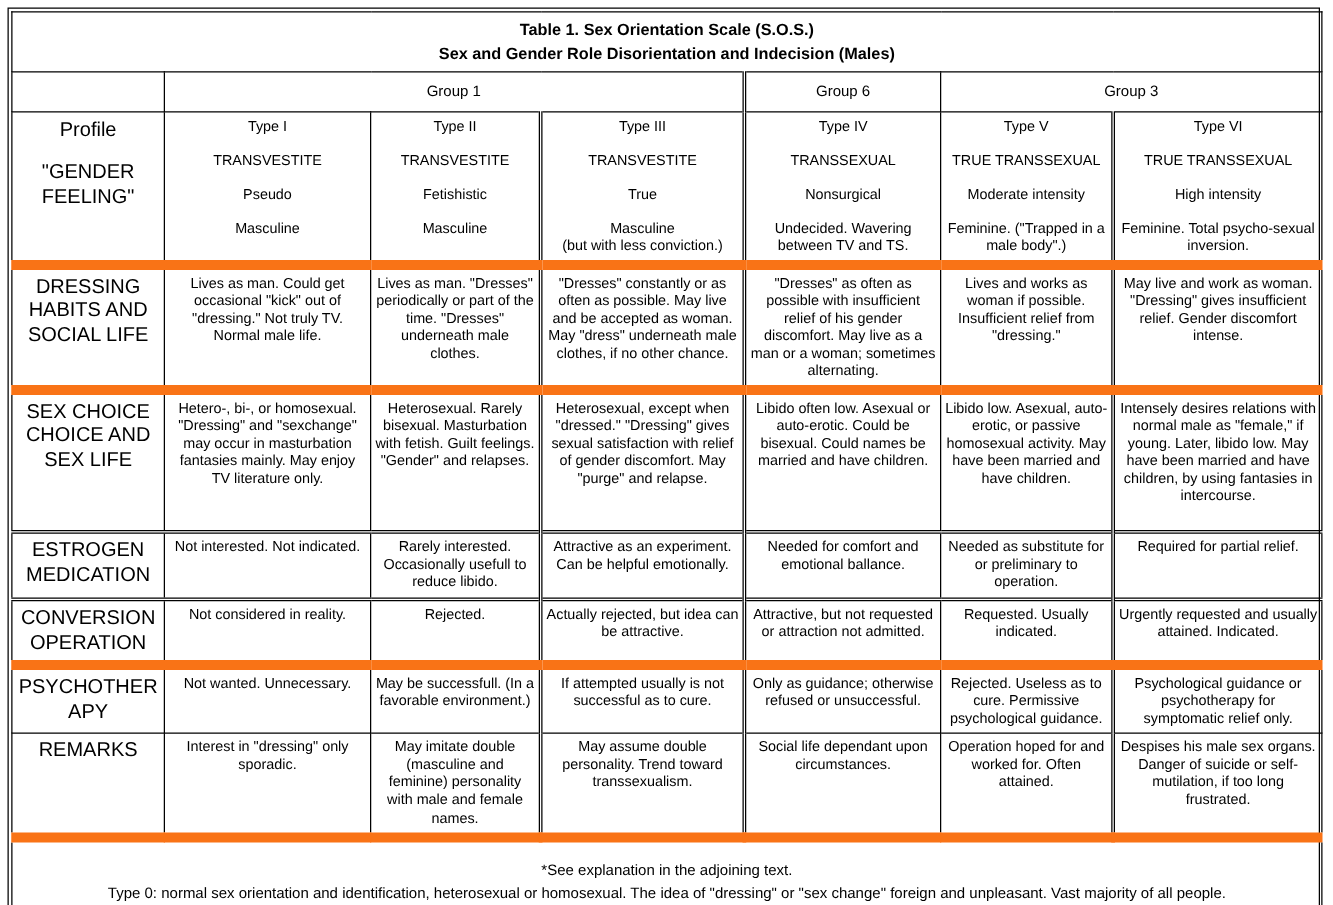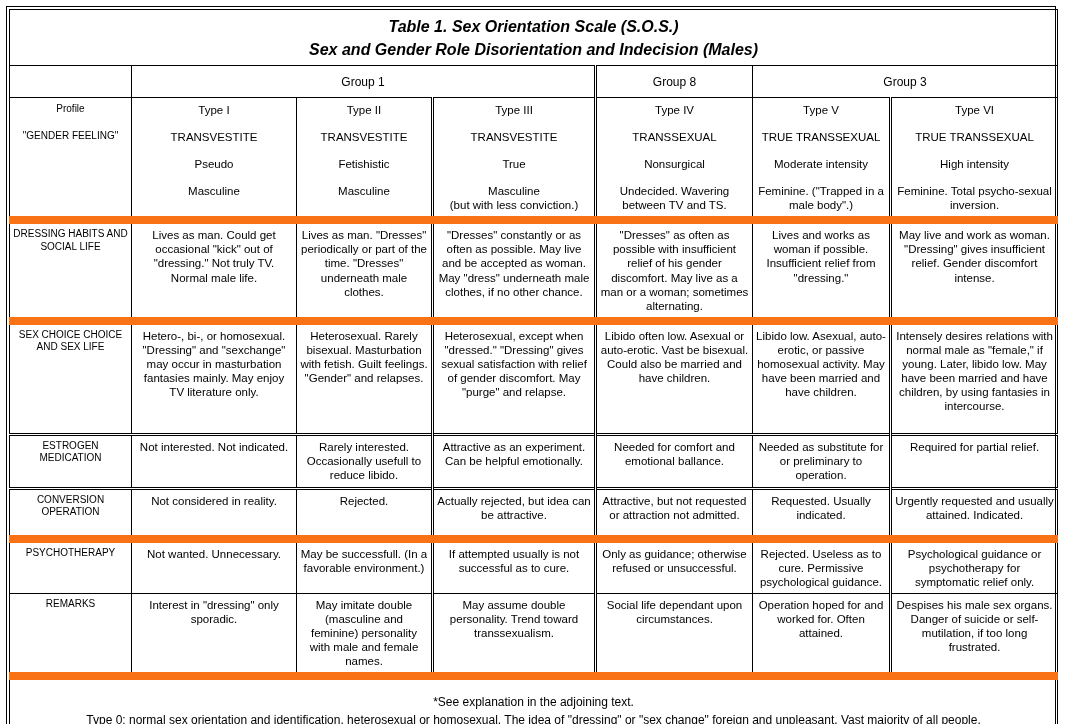--- a/index.html
+++ b/index.html
@@ -25,26 +25,26 @@
     word-wrap:break-word;
   }
   
   td.vheavy { border-left:3px double #000; }
   
   tr.htop2 > td { border-top:8px solid #f97316; }
   tr.hdbl > td { border-top:3px double #000; }
 
   td.titlecell {
     border-bottom:1px solid #000;
-    font-weight:bold; font-style:italic; font-size:16px;
+    font-weight:bold; font-size:13px;
     padding:5px 2px 4px 2px; line-height:1.45;
     vertical-align:middle;
   }
   tr.grouprow td { font-size:12px; vertical-align:middle; padding:6px 2px;margin-top:48px; }
-  td.labelcol { font-size:10px; }
+  td.labelcol { font-size:16px; }
   tr.profilerow td { padding-top:5px; }
   .pline { margin-bottom:13px; white-space:pre-line; }
   .pline:last-child { margin-bottom:0; }
   td.profilelabel { padding-top:32px; }
   td.profilelabel .pline { margin-bottom:14px; }
   tr.kinseyrow td { padding:3px 2px; vertical-align:middle; }
   td.footcell {
     text-align:center; font-size:12px; line-height:1.5;
     padding:13px 6px; vertical-align:top;
   }
@@ -68,21 +68,21 @@
         <tr style="height:36px">
     <td colspan="7" class="titlecell">
       <div>Table 1. Sex Orientation Scale (S.O.S.)</div>
       <div>Sex and Gender Role Disorientation and Indecision (Males)</div>
     </td>
   </tr>
 
   <tr class="grouprow" style="height:32px">
     <td class="labelcol"></td>
     <td colspan="3">Group 1</td>
-    <td class="vheavy">Group 8</td>
+    <td class="vheavy">Group 6</td>
     <td colspan="2">Group 3</td>
   </tr>
 
   <tr class="profilerow" style="height:114px">
     <td class="labelcol profilelabel">
       <div class="pline">Profile</div>
       <div class="pline">"GENDER FEELING"</div>
     </td>
     <td>
       <div class="pline">Type I</div>
@@ -131,21 +131,21 @@
     <td class="vheavy">"Dresses" as often as possible with insufficient relief of his gender discomfort. May live as a man or a woman; sometimes alternating.</td>
     <td>Lives and works as woman if possible. Insufficient relief from "dressing."</td>
     <td class="vheavy">May live and work as woman. "Dressing" gives insufficient relief. Gender discomfort intense.</td>
   </tr>
 
   <tr class="htop2" style="height:114px">
     <td class="labelcol">SEX CHOICE CHOICE AND SEX LIFE</td>
     <td>Hetero-, bi-, or homosexual. "Dressing" and "sexchange" may occur in masturbation fantasies mainly. May enjoy TV literature only.</td>
     <td>Heterosexual. Rarely bisexual. Masturbation with fetish. Guilt feelings. "Gender" and relapses.</td>
     <td class="vheavy">Heterosexual, except when "dressed." "Dressing" gives sexual satisfaction with relief of gender discomfort. May "purge" and relapse.</td>
-    <td class="vheavy">Libido often low. Asexual or auto-erotic. Vast be bisexual. Could also be married and have children.</td>
+    <td class="vheavy">Libido often low. Asexual or auto-erotic. Could be bisexual. Could names be married and have children.</td>
     <td>Libido low. Asexual, auto-erotic, or passive homosexual activity. May have been married and have children.</td>
     <td class="vheavy">Intensely desires relations with normal male as "female," if young. Later, libido low. May have been married and have children, by using fantasies in intercourse.</td>
   </tr>
 
 
   <tr class="hdbl" style="height:54px">
     <td class="labelcol">ESTROGEN MEDICATION</td>
     <td>Not interested. Not indicated.</td>
     <td>Rarely interested. Occasionally usefull to reduce libido.</td>
     <td class="vheavy">Attractive as an experiment. Can be helpful emotionally.</td>

